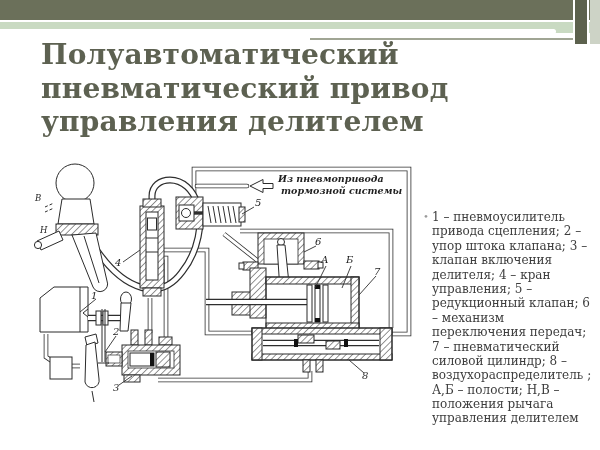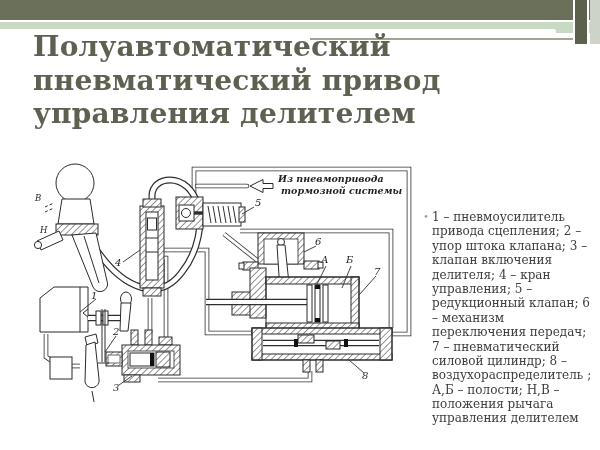--- a/index.html
+++ b/index.html
@@ -16,21 +16,21 @@
               background:#ffffff;border-radius:0 3px 3px 0;}
   .hdr-line{position:absolute;left:310px;top:38px;width:276px;height:2px;
             background:var(--header_line,#a0a594);}
   .hdr-accent{position:absolute;left:573px;top:0;width:12px;height:44px;
               background:var(--accent_dark,#5c614d);
               border-left:2px solid #fff;border-right:2px solid #fff;}
   .hdr-accent2{position:absolute;left:590px;top:0;width:10px;height:44px;
                background:#cdd3c6;}
 
   
-  .title{position:absolute;left:33px;top:30px;width:440px;margin:0;
+  .title{position:absolute;left:33px;top:30px;width:440px;margin:8px;
          font-family:"DejaVu Serif","Liberation Serif",serif;
          font-weight:bold;font-size:28px;line-height:1.2;
          letter-spacing:.2px;color:var(--title,#5d6151);}
 
   
   .caption{position:absolute;left:420px;top:210px;width:176px;
            padding-left:12px;box-sizing:border-box;
            font-size:12px;line-height:1.2;color:var(--text,#3d3d3d);}
   .bullet{position:absolute;left:3px;top:1px;font-size:10px;color:#9a9a9a;}
 

